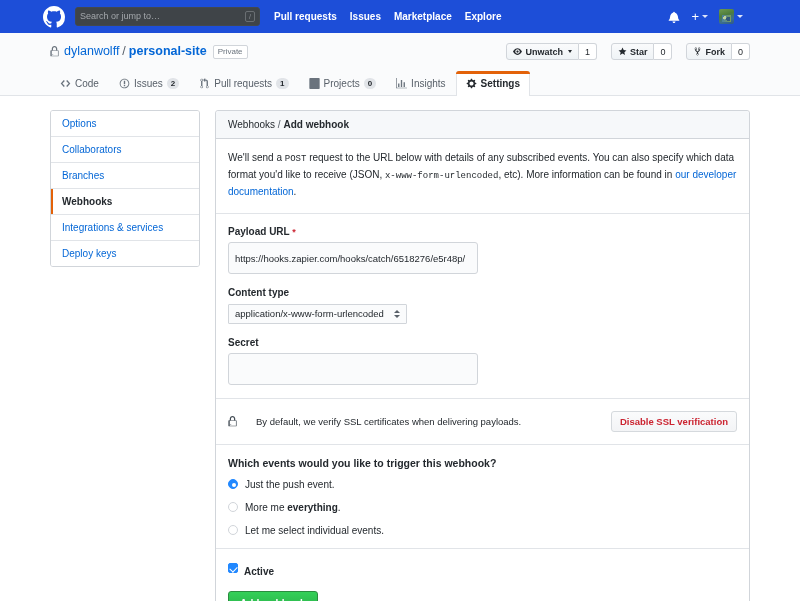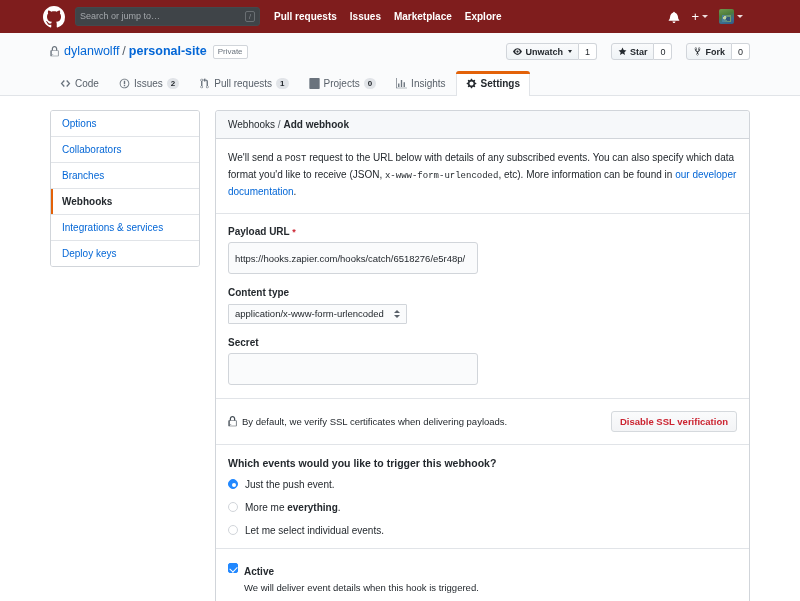--- a/index.html
+++ b/index.html
@@ -7,21 +7,21 @@
     margin: 0; padding: 0;
     width: 800px; height: 601px;
     background: #ffffff;
     font-family: "Liberation Sans", sans-serif;
     -webkit-font-smoothing: antialiased;
   }
   .page { position: relative; width: 800px; height: 601px; overflow: hidden; background:#fff; }
 
   
   .gh-header {
-    height: 33px; background: #7f1d1d; display: flex; align-items: center;
+    height: 33px; background: #1d4ed8; display: flex; align-items: center;
     padding: 0 14px 0 0; position: relative;
   }
   .gh-header .inner {
     width: 700px; margin: 0 auto; display: flex; align-items: center; height: 33px;
   }
   .mark-logo { width: 22px; height: 22px; flex: 0 0 22px; margin-right: 10px; }
   .mark-logo svg { display:block; width:22px; height:22px; fill:#ffffff; }
   .search-box {
     width: 185px; height: 19px; background: #3f4448; border: 1px solid #43494d;
     border-radius: 3px; display: flex; align-items: center; padding: 0 4px;
@@ -164,21 +164,21 @@
     min-width: 155px;
   }
   .select-arrows {
     position: absolute; right: 7px; top: 50%; transform: translateY(-50%);
     display: flex; flex-direction: column; gap: 2px; align-items: center;
   }
   .ar-up { width:0;height:0;border-left:3px solid transparent;border-right:3px solid transparent;border-bottom:3px solid #586069; }
   .ar-dn { width:0;height:0;border-left:3px solid transparent;border-right:3px solid transparent;border-top:3px solid #586069; }
 
   .ssl-row { display: flex; align-items: center; }
-  .ssl-note { font-size: 9.5px; color: #24292e; display: flex; align-items: center; gap: 5px; }
+  .ssl-note { font-size: 9.5px; color: #24292e; display: flex; align-items: center; gap: 19px; }
   .ssl-note svg { width: 9px; height: 11px; fill: #444d56; display:block; }
   .btn-danger {
     margin-left: auto; background: linear-gradient(#fafbfc,#f3f4f6); border: 1px solid #d5d9dd;
     border-radius: 3px; color: #cb2431; font-size: 9.5px; font-weight: bold; padding: 4px 8px;
   }
 
   .q-title { font-size: 10.5px; font-weight: bold; color: #24292e; margin: 0 0 10px; }
   .radio-row { display: flex; align-items: center; margin-bottom: 12px; }
   .radio {
     width: 10px; height: 10px; border-radius: 50%; border: 1px solid #d1d5da; background: #fff;
@@ -428,21 +428,20 @@
                 <span class="radio"></span>
                 <span class="radio-label">Let me select individual events.</span>
               </div>
 
               <hr class="hr">
 
               <div class="active-row">
                 <span class="checkbox"></span>
                 <span>
                   <span class="active-title">Active</span>
-                  <div class="active-desc">We will deliver event details when this hook is triggered.</div>
                 </span>
               </div>
 
               <button class="btn-primary">Add webhook</button>
 
             </div>
           </div>
         </div>
 
       </div>

